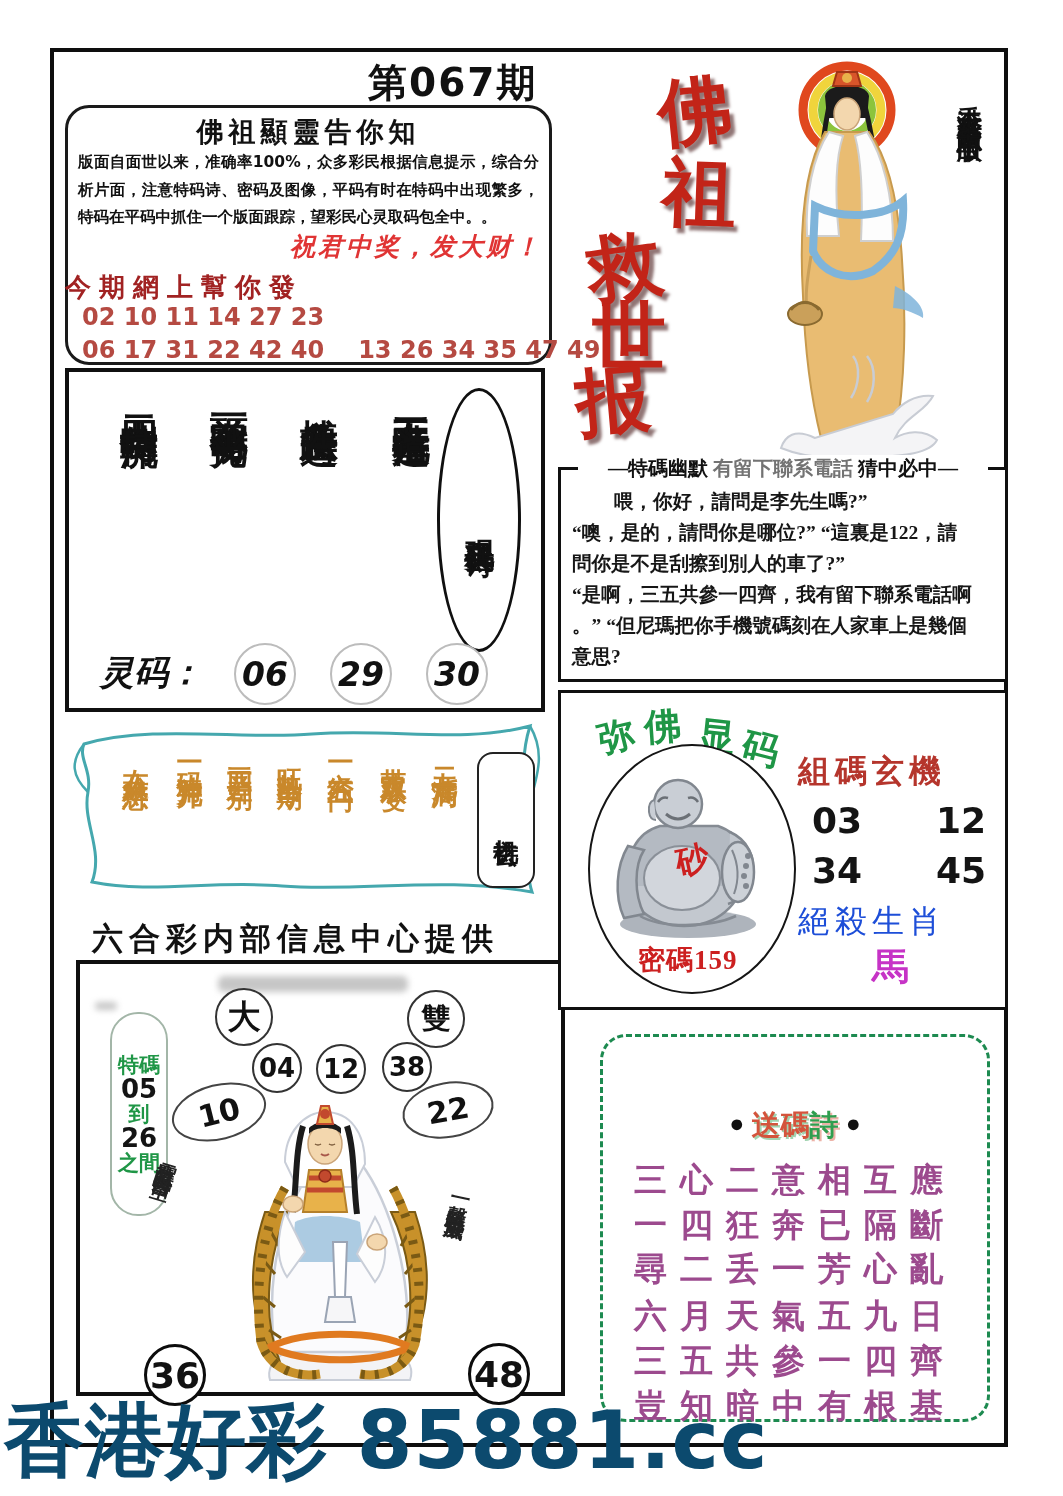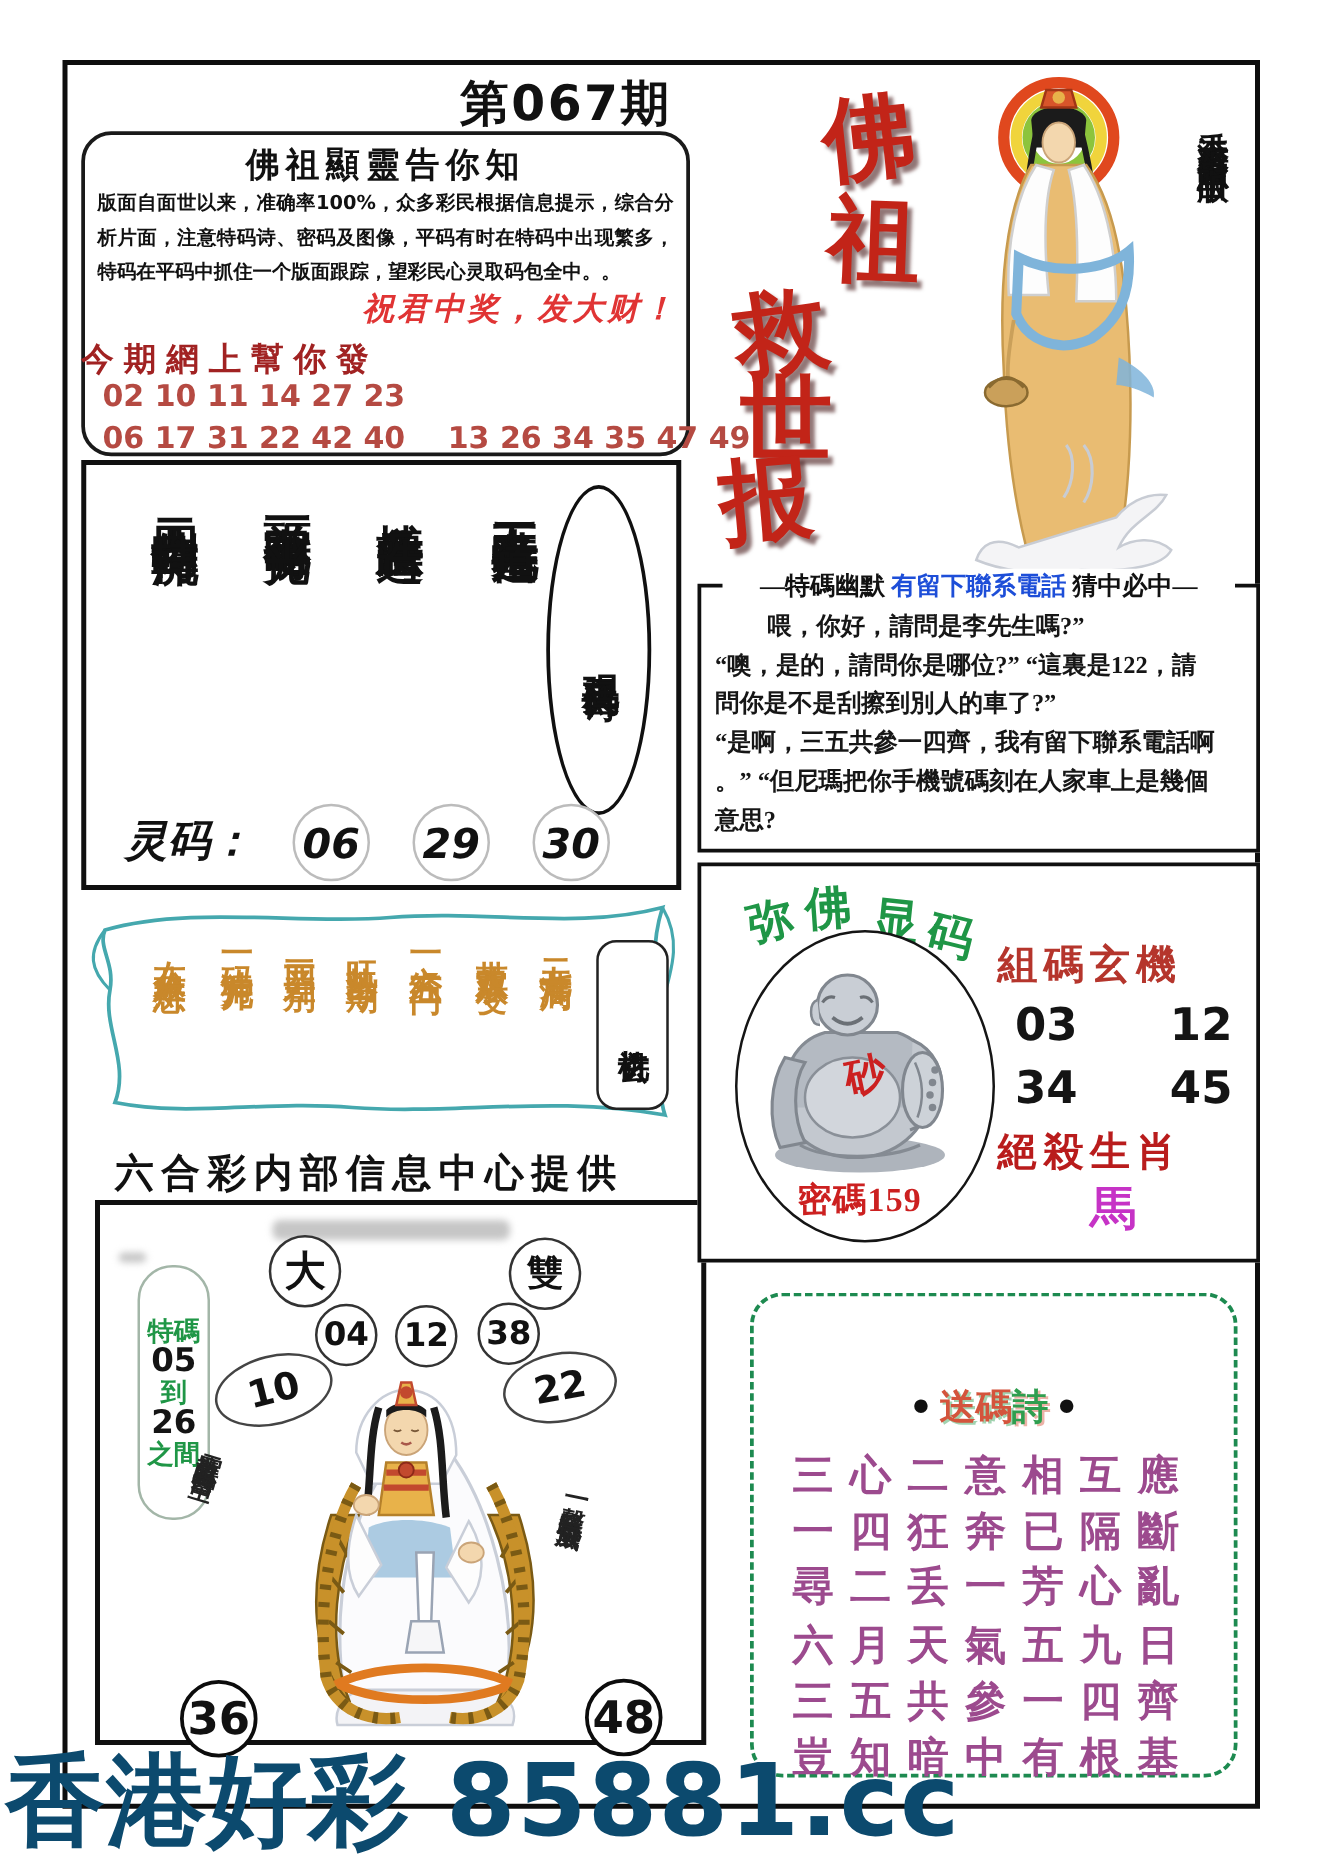--- a/index.html
+++ b/index.html
@@ -46,35 +46,35 @@
             font-size:30px;font-weight:600;background:rgba(255,255,255,.0);}
   .big-circle{border:3.5px solid #0c0c0c;font-size:36px;font-weight:800;}
   .verse{font-size:20px;font-weight:700;color:#222;letter-spacing:3px;font-family:"Liberation Serif","DejaVu Serif",serif;}
   
   .mast{color:#c22418;font-weight:900;font-size:74px;line-height:1;
         text-shadow:4px 5px 3px rgba(55,5,5,.55);font-family:"Liberation Serif","DejaVu Serif",serif;}
   .publisher{left:953px;top:85px;height:350px;font-size:25px;font-weight:600;letter-spacing:3px;}
   
   .boxF{left:558px;top:467px;width:450px;height:215px;border:3.5px solid #101010;box-sizing:border-box;background:#fff;}
   .boxF-header{left:578px;top:455px;width:410px;text-align:center;background:#fff;font-size:20px;font-weight:800;white-space:nowrap;}
-  .boxF-header .red{color:#1d4ed8;}
+  .boxF-header .red{color:#737373;}
   .dialog{left:572px;top:486px;width:424px;font-size:19.5px;font-weight:600;line-height:31px;color:#161616;}
   .dialog div{white-space:nowrap;}
   .dialog .ind{text-indent:42px;}
   
   .boxG{left:558px;top:690px;width:450px;height:320px;border:3.5px solid #101010;box-sizing:border-box;background:#fff;}
   .gtitle{color:#1f9646;font-size:37px;font-weight:900;font-family:"Liberation Serif","DejaVu Serif",serif;}
   .buddha-oval{left:588px;top:744px;width:204px;height:246px;border:2.5px solid #151515;border-radius:50%;background:#fff;}
   .belly-char{left:676px;top:838px;font-size:33px;font-weight:900;color:#cc2020;transform:rotate(-12deg);
               font-family:"Liberation Serif","DejaVu Serif",serif;}
   .secret{left:638px;top:942px;font-size:27px;font-weight:800;color:#cc2020;letter-spacing:1px;}
   .group-title{left:798px;top:750px;font-size:32px;font-weight:900;color:#b5352c;letter-spacing:5px;}
   .group-nums{left:806px;top:796px;width:186px;font-size:36px;font-weight:800;color:#141414;}
   .group-nums div{display:flex;justify-content:space-between;padding:0 6px;line-height:50px;}
-  .kill-title{left:798px;top:900px;font-size:32px;font-weight:700;color:#b91c1c;letter-spacing:5px;}
+  .kill-title{left:798px;top:900px;font-size:32px;font-weight:400;color:#1d4ed8;letter-spacing:5px;}
   .kill-zodiac{left:872px;top:942px;font-size:37px;font-weight:900;color:#c633c6;}
   
   .boxH{left:600px;top:1034px;width:390px;height:388px;border:3px dashed #1d8a50;border-radius:26px;box-sizing:border-box;background:#fff;}
   .boxH-title{left:600px;top:1050px;width:390px;text-align:center;font-size:38px;font-weight:900;letter-spacing:9px;
               font-family:"Liberation Serif","DejaVu Serif",serif;}
   .boxH-sub{left:600px;top:1106px;width:390px;text-align:center;font-size:29px;font-weight:900;
             font-family:"Liberation Serif","DejaVu Serif",serif;}
   .boxH-sub .dot{color:#111;font-size:25px;vertical-align:3px;}
   .boxH-sub .r{color:#d4543c;text-shadow:2px 2px 0 rgba(47,158,79,.45);}
   .boxH-sub .g{color:#2f9e4f;text-shadow:2px 2px 0 rgba(212,84,60,.45);}

